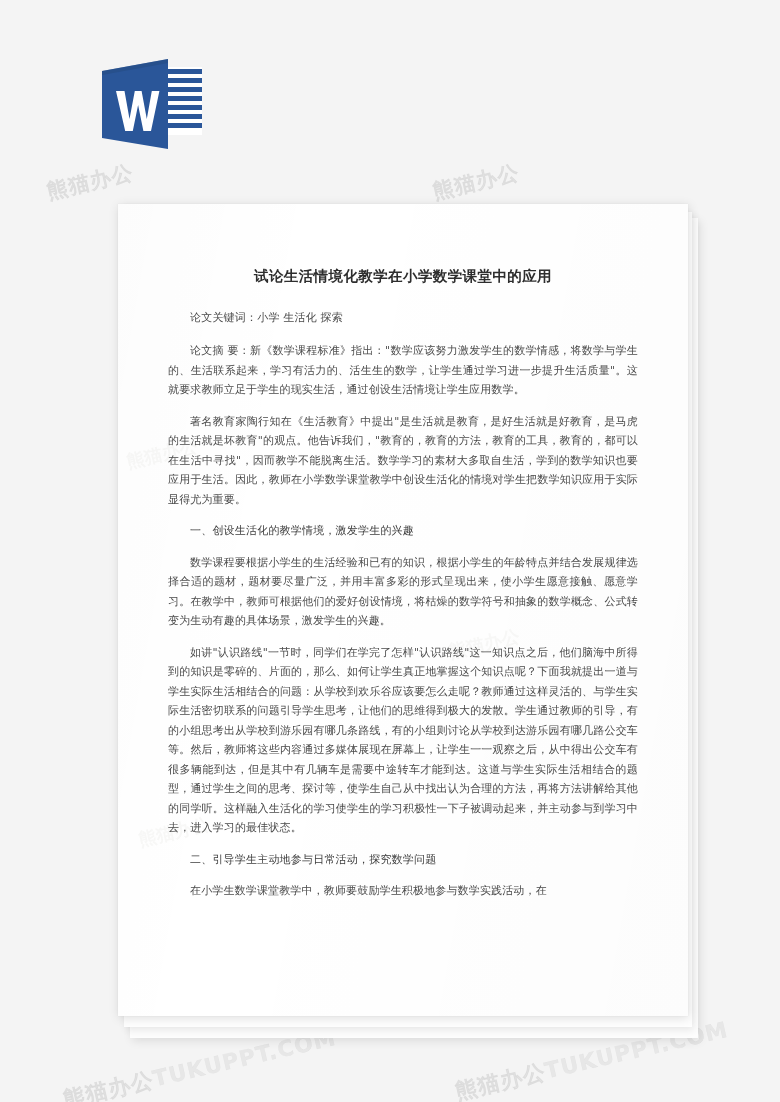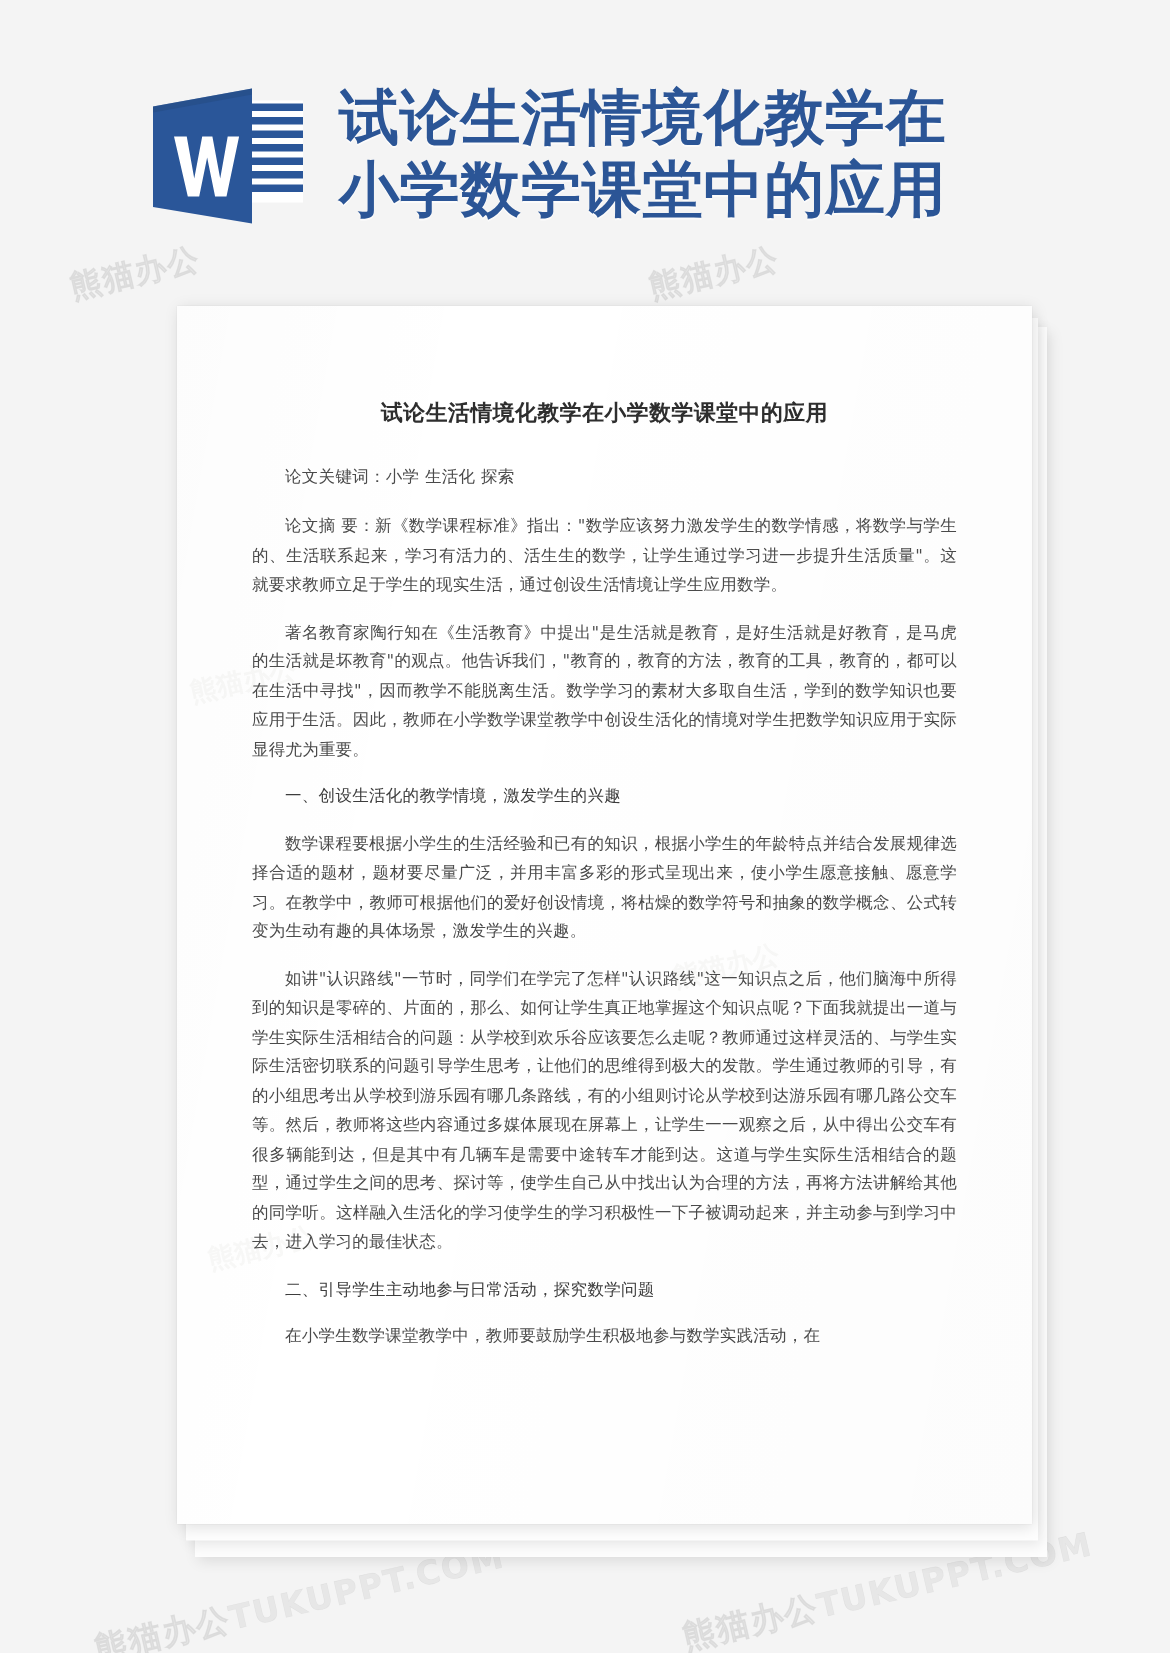--- a/index.html
+++ b/index.html
@@ -207,22 +207,20 @@
         </g>
 
         <polygon points="6,18 72,6 72,96 6,85" fill="#2a5699"></polygon>
         <polygon points="6,18 72,6 72,10 6,22" fill="#23497f" opacity="0.5"></polygon>
 
         <path d="M20 38 L28.5 38 L33.5 66 L38.8 38 L45.6 38 L50.8 66 L55.8 38 L63.4 38
                  L55 78 L47.4 78 L42.1 52 L36.8 78 L29.2 78 Z" fill="#ffffff"></path>
       </svg>
     </div>
 
-    <div class="header-title">试论生活情境化教学在
-小学数学课堂中的应用</div>
   </div>
 
   <div class="wm wm-strong wm-a">熊猫办公</div>
   <div class="wm wm-strong wm-b">熊猫办公</div>
   <div class="wm wm-strong wm-c">熊猫办公TUKUPPT.COM</div>
   <div class="wm wm-strong wm-d">熊猫办公TUKUPPT.COM</div>
 
   <div class="page-stack">
 
     <div class="sheet sheet-back2"></div>

